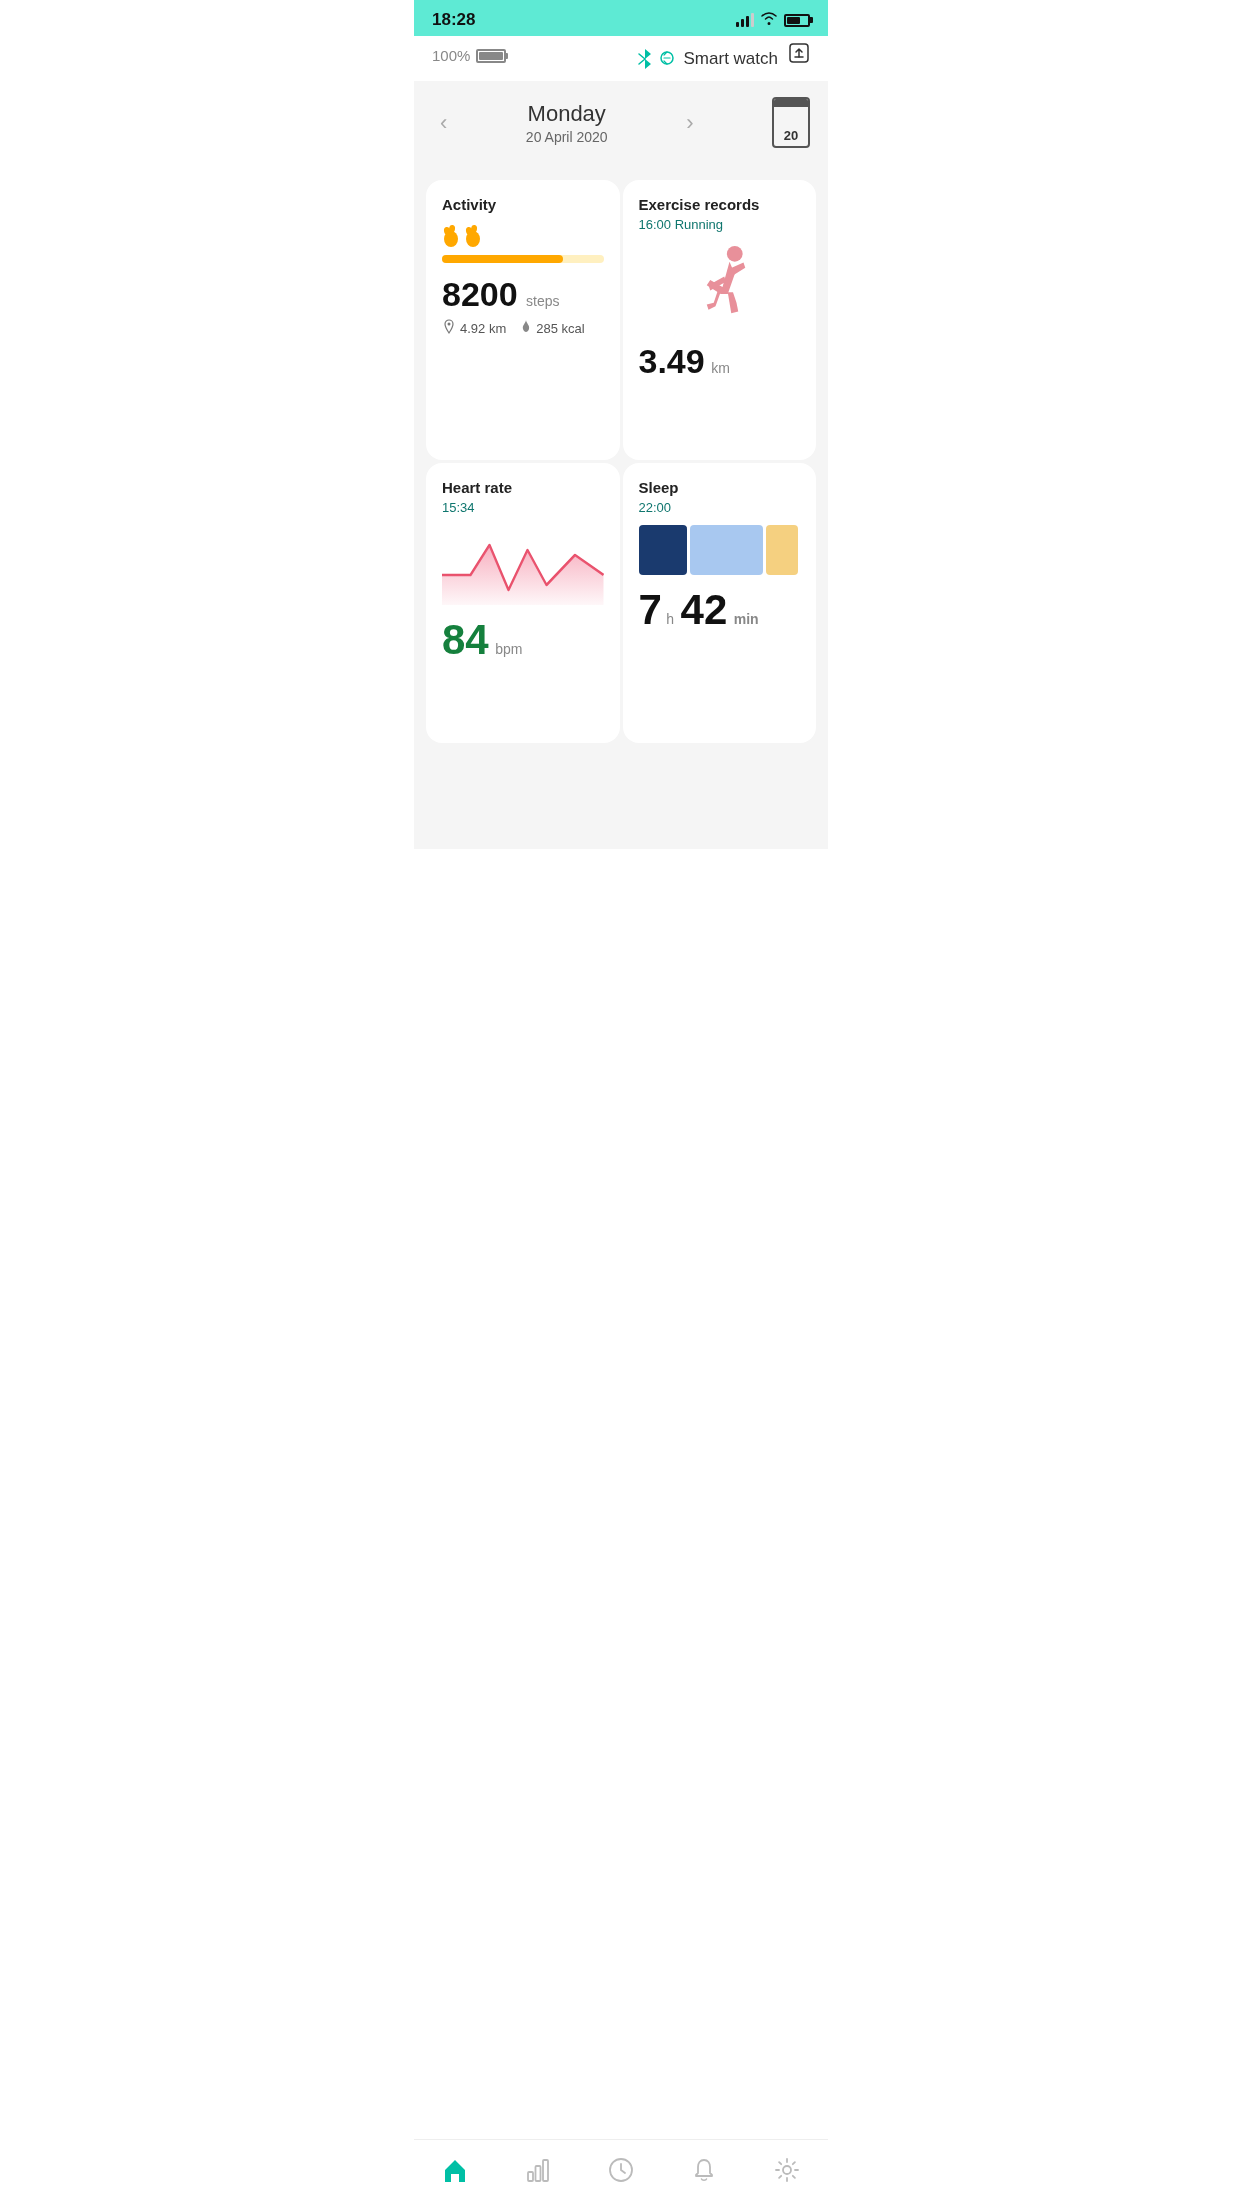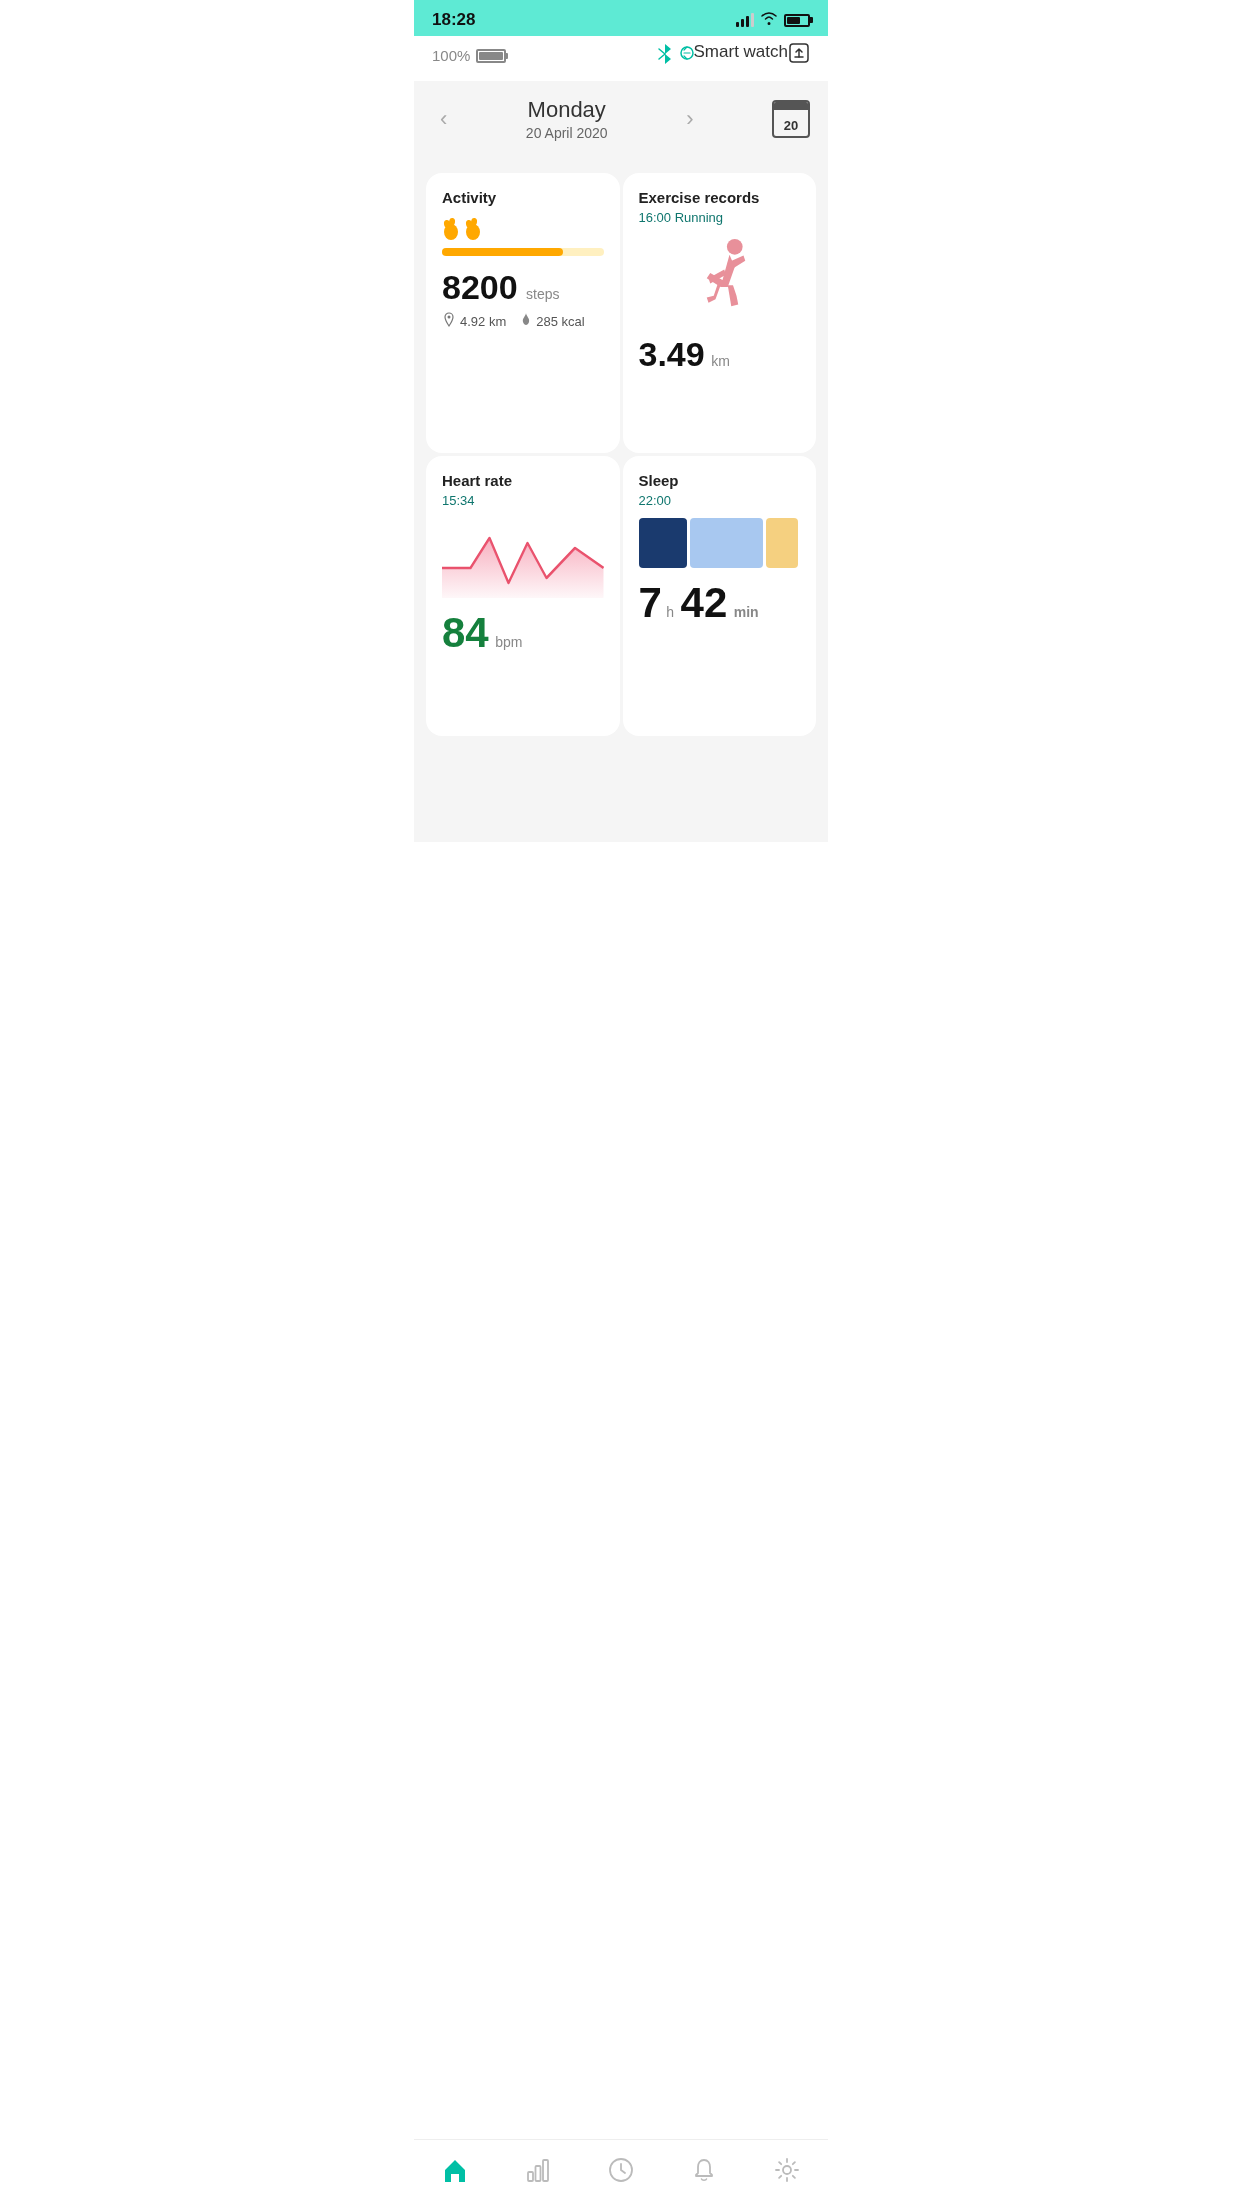--- a/index.html
+++ b/index.html
@@ -113,21 +113,22 @@
       border-radius: 0 1px 1px 0;
     }
     .device-battery-fill {
       height: 100%;
       width: 100%;
       background: #888;
       border-radius: 1px;
     }
     .device-right {
       display: flex;
-      align-items: flex-start;
+      align-items: flex-end;
+      gap: 10px;
     }
     .bluetooth-icon {
       color: #00BFA5;
       font-size: 20px;
       display: flex;
       align-items: center;
       gap: 4px;
     }
     .smart-watch-label {
       font-size: 17px;
@@ -161,21 +162,21 @@
       color: #333;
       font-weight: 400;
     }
     .date-full {
       font-size: 14px;
       color: #666;
       margin-top: 2px;
     }
     .calendar-icon {
       width: 38px;
-      height: 38px;
+      height: 51px;
       border: 2px solid #555;
       border-radius: 4px;
       display: flex;
       flex-direction: column;
       align-items: center;
       justify-content: flex-end;
       padding-bottom: 4px;
       position: relative;
     }
     .calendar-icon::before {

